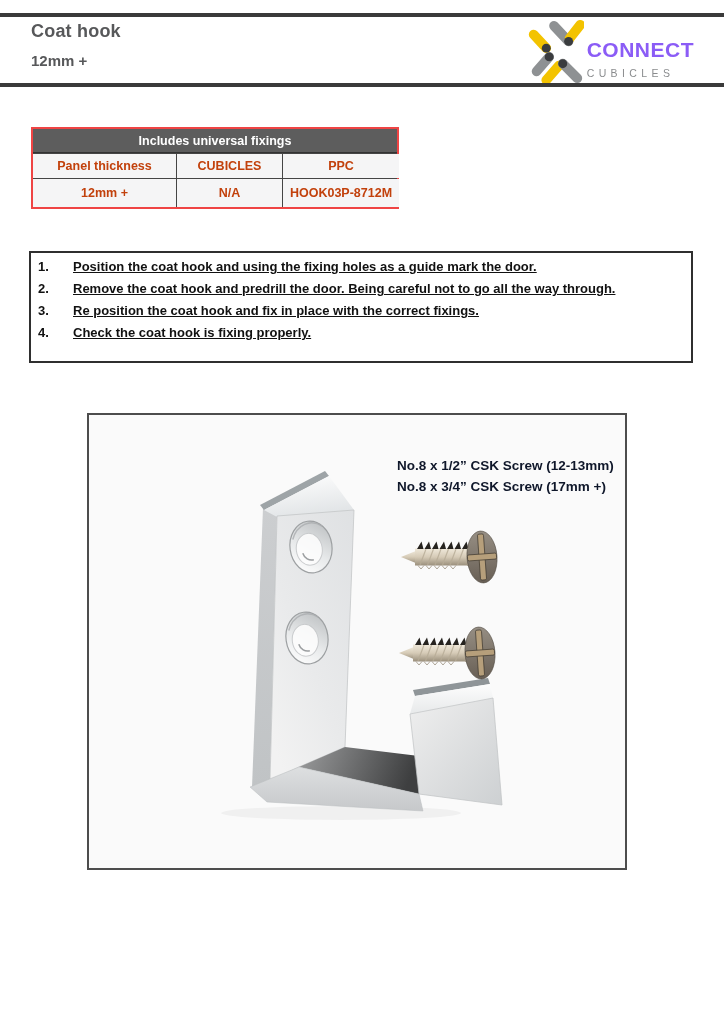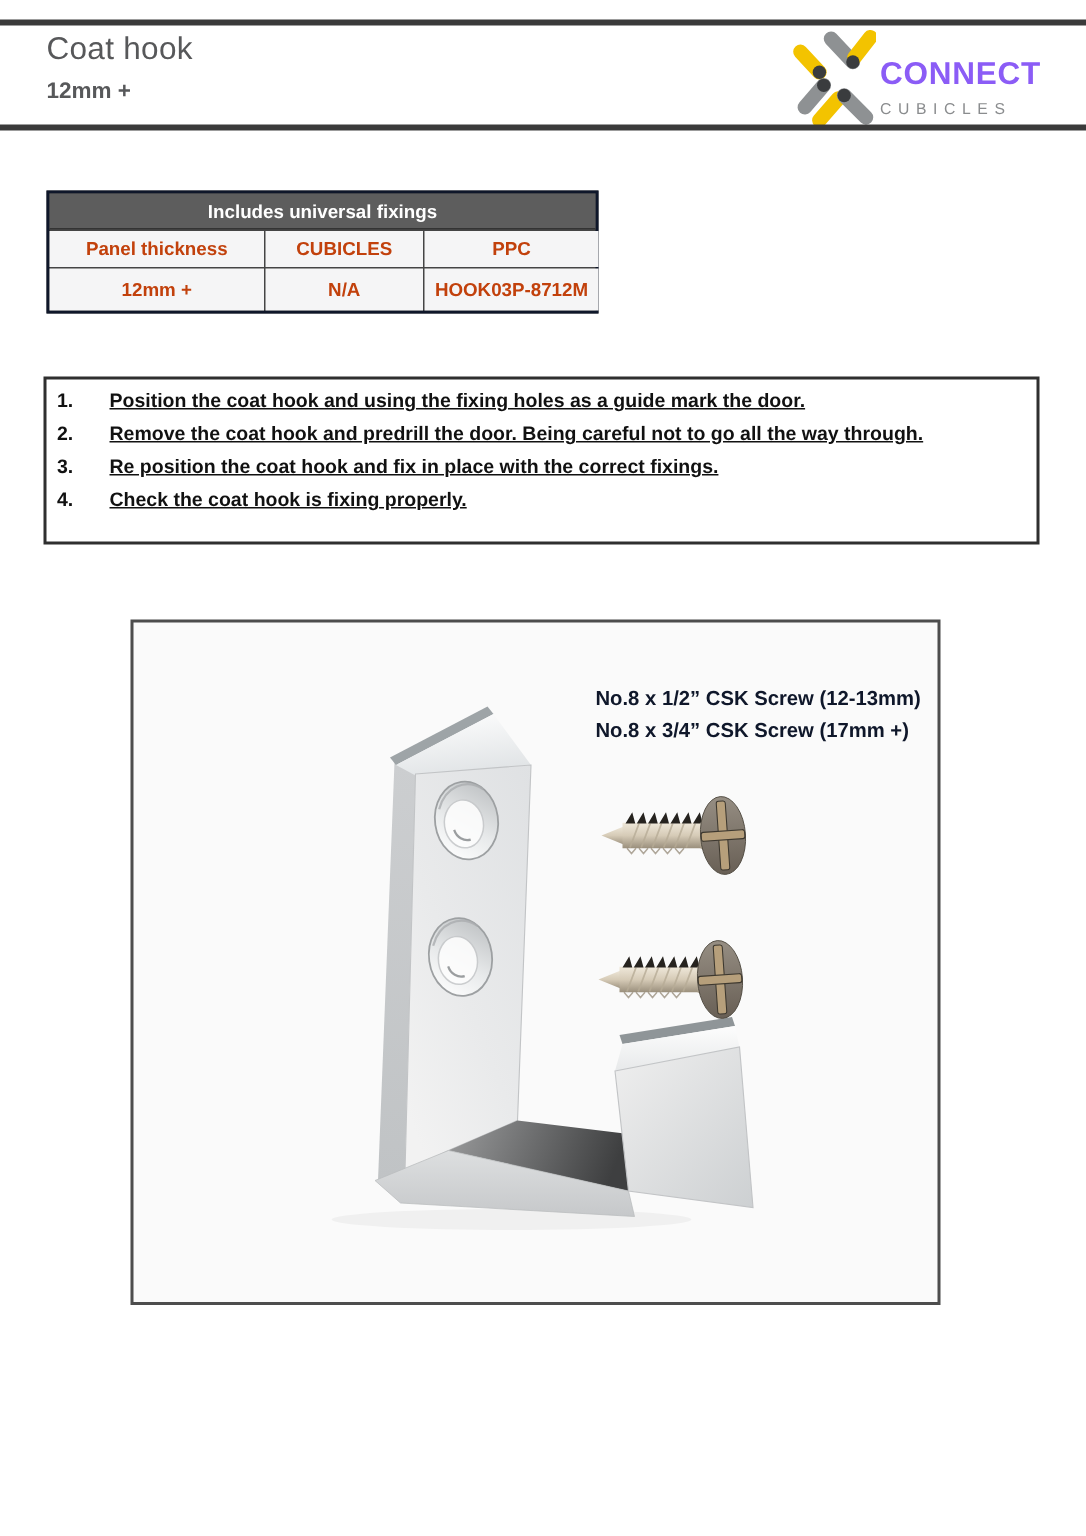--- a/index.html
+++ b/index.html
@@ -7,30 +7,30 @@
   body {
     width:724px; height:1024px; position:relative; overflow:hidden;
     font-family:"Liberation Sans", sans-serif;
   }
   .page { position:absolute; inset:0; background:#ffffff; }
 
   
   .rule { position:absolute; left:0; width:724px; height:4px; background:#3a3a3a; }
   .rule-top { top:13px; }
   .rule-bottom { top:83px; }
-  .page-title { position:absolute; left:31px; top:21px; font-size:21px; font-weight:normal; color:#57585a; letter-spacing:0.2px; }
+  .page-title { position:absolute; left:31px; top:21px; font-size:18px; font-weight:bold; color:#57585a; letter-spacing:0.2px; }
   .page-subtitle { position:absolute; left:31px; top:52px; font-size:15px; font-weight:bold; color:#57585a; }
   .logo { position:absolute; top:20px; right:30px; display:flex; align-items:flex-start; }
   .logo-mark { width:58px; height:66px; }
   .logo-text { margin-left:3px; margin-top:21px; }
   .logo-name { font-size:21px; font-weight:bold; color:#8b5cf6; letter-spacing:0.5px; line-height:18px; }
   .logo-sub { font-size:10.5px; font-weight:normal; color:#8a8c8e; letter-spacing:4.4px; margin-top:8px; }
 
   
-  .fixings { position:absolute; left:31px; top:127px; width:368px; border:2px solid #0f172a; background:#454545; }
+  .fixings { position:absolute; left:31px; top:127px; width:368px; border:2px solid #ef4444; background:#454545; }
   .fix-title { height:24px; background:#5d5d5d; color:#ffffff; font-size:12.5px; font-weight:bold;
                display:flex; align-items:center; justify-content:center; border-bottom:1px solid #333; }
   .fix-row { display:grid; grid-template-columns:143px 105px 116px; gap:1px; margin-top:1px; }
   .fix-cell { background:#f5f5f6; color:#c2410c; font-size:12.5px; font-weight:bold;
               display:flex; align-items:center; justify-content:center; height:24px; }
   .fix-row.values .fix-cell { height:28px; }
 
   
   .instructions { position:absolute; left:29px; top:251px; width:664px; height:112px;
                   border:2px solid #2f2f2f; background:#ffffff; padding:7px 8px 0 7px; }

